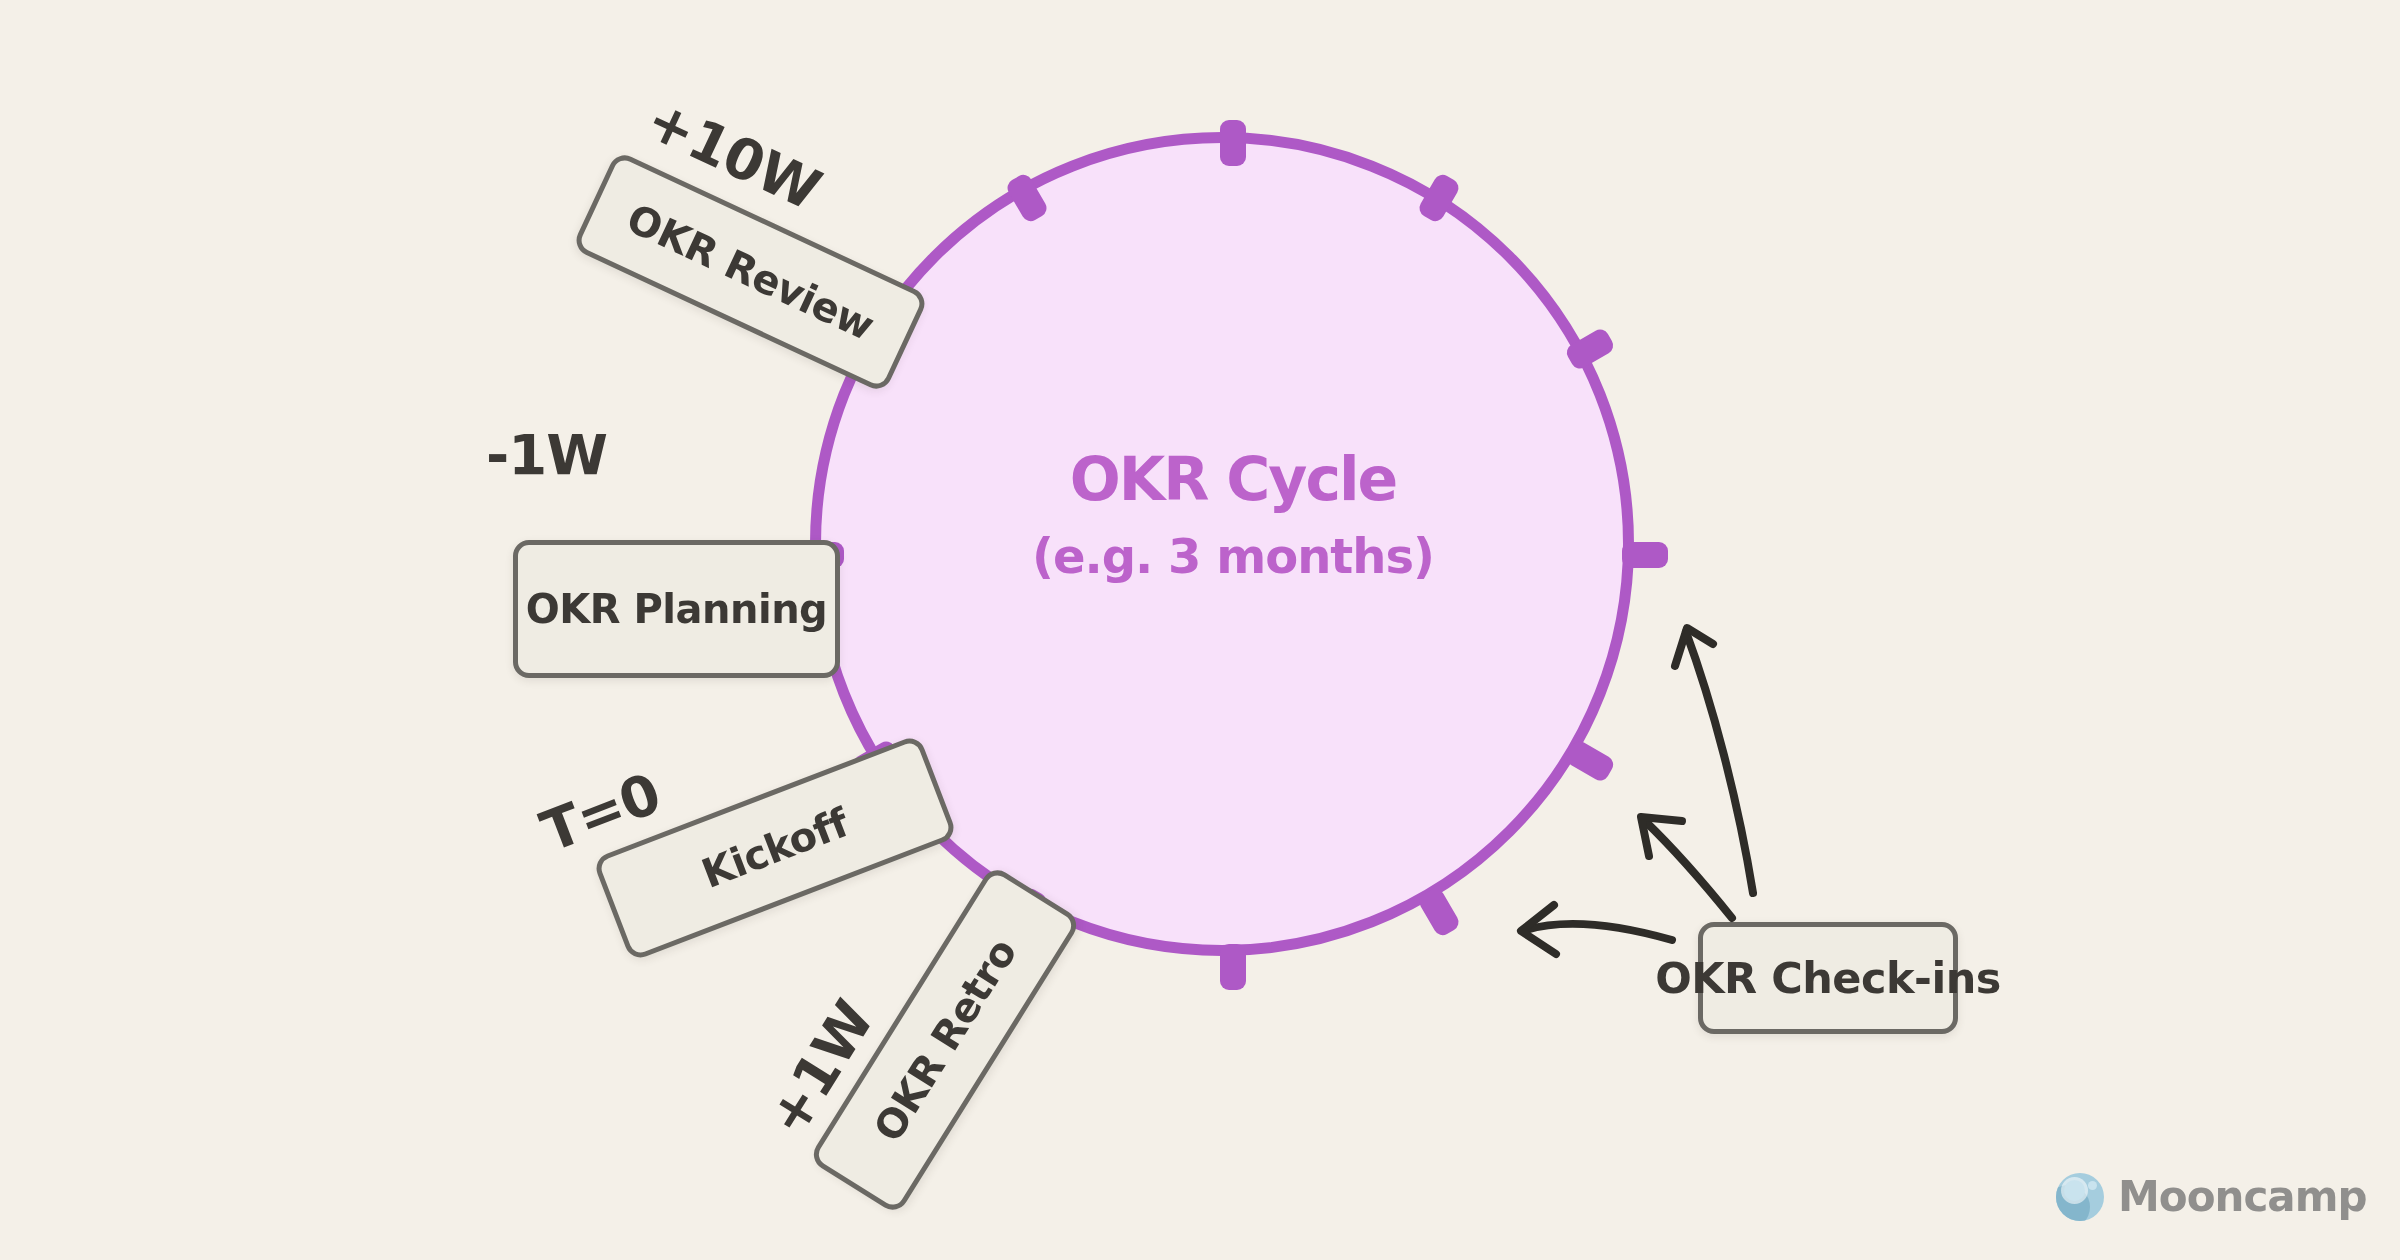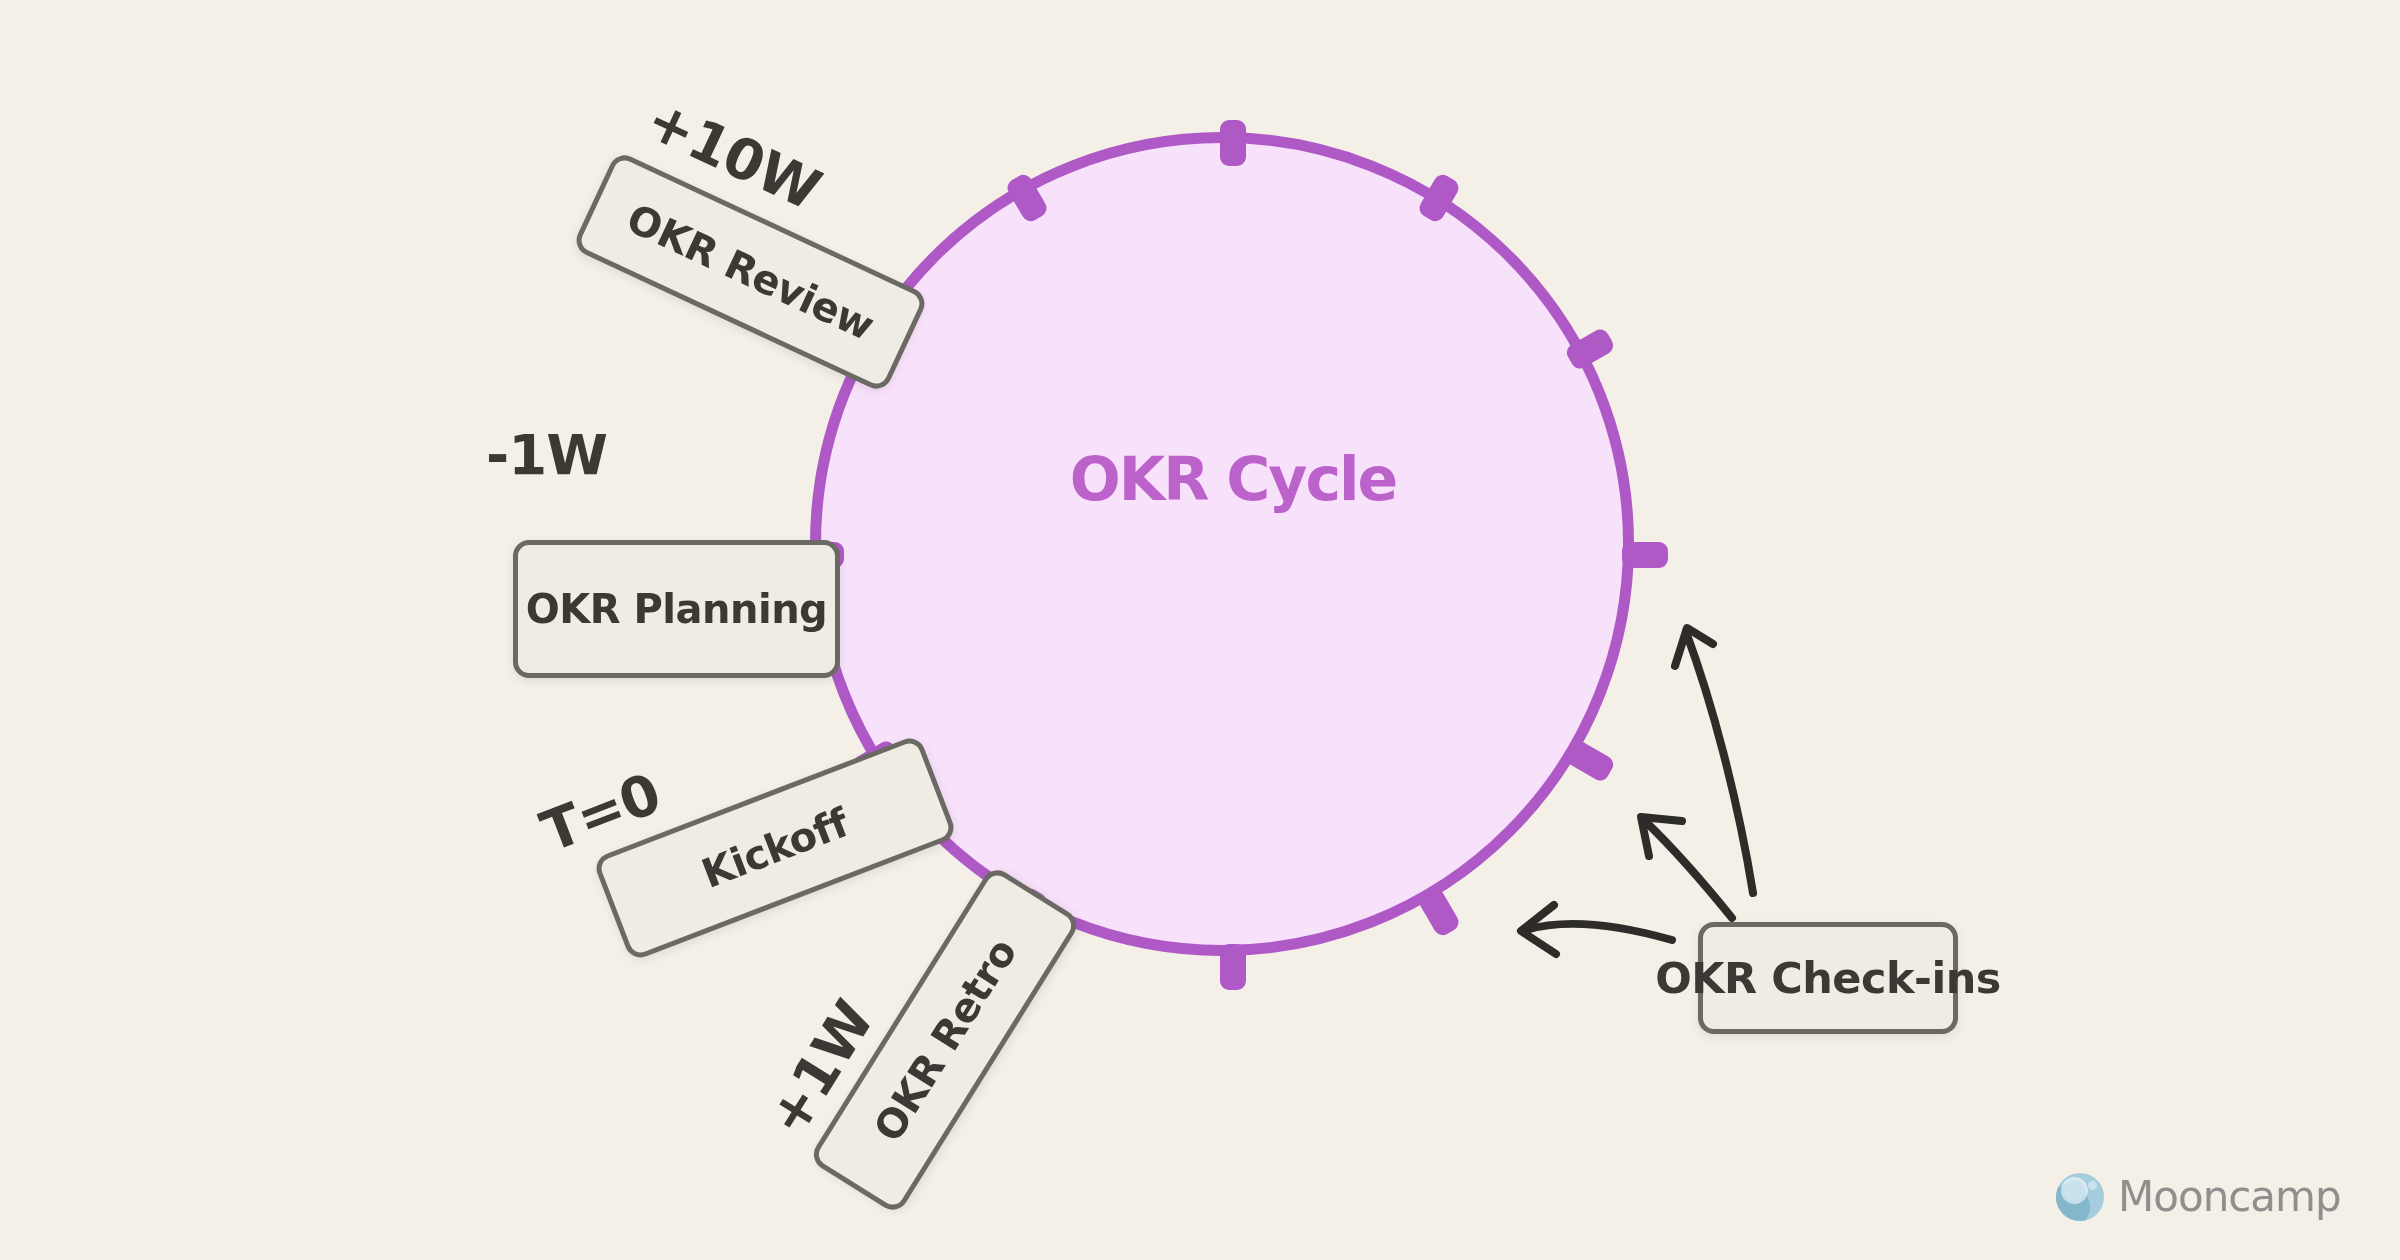--- a/index.html
+++ b/index.html
@@ -126,21 +126,21 @@
     background:var(--moon-crater);
     box-shadow:0 0 0 3px rgba(255,255,255,0.55);
   }
   .moon-icon .crater-small{
     position:absolute;left:32px;top:8px;
     width:9px;height:9px;border-radius:50%;
     background:var(--moon-crater);
   }
   .brand-name{
     color:var(--brand-gray);
-    font-size:42px;font-weight:normal;letter-spacing:-1px;
+    font-size:42px;font-weight:bold;letter-spacing:-1px;
   }
 </style>
 </head>
 <body>
 
 <div class="canvas">
 
   <div class="cycle-circle"></div>
 
   <div class="tick" style="left:1220px;top:120px;transform:rotate(0deg);"></div>
@@ -151,20 +151,21 @@
   <div class="tick" style="left:1426px;top:889px;transform:rotate(150deg);"></div>
   <div class="tick" style="left:1220px;top:944px;transform:rotate(180deg);"></div>
   <div class="tick" style="left:1014px;top:889px;transform:rotate(210deg);"></div>
   <div class="tick" style="left:863px;top:738px;transform:rotate(240deg);"></div>
   <div class="tick" style="left:808px;top:532px;transform:rotate(270deg);"></div>
   <div class="tick" style="left:863px;top:326px;transform:rotate(300deg);"></div>
   <div class="tick" style="left:1014px;top:175px;transform:rotate(330deg);"></div>
 
   <div class="center-text">
     <div class="cycle-title">OKR Cycle</div>
+    <div class="cycle-subtitle">(e.g. 3 months)</div>
   </div>
 
   <div class="time-label label-review">+10W</div>
   <div class="tag-box box-review">
     <span>OKR Review</span>
   </div>
 
   <div class="time-label label-planning">-1W</div>
   <div class="tag-box box-planning">
     <span>OKR Planning</span>

